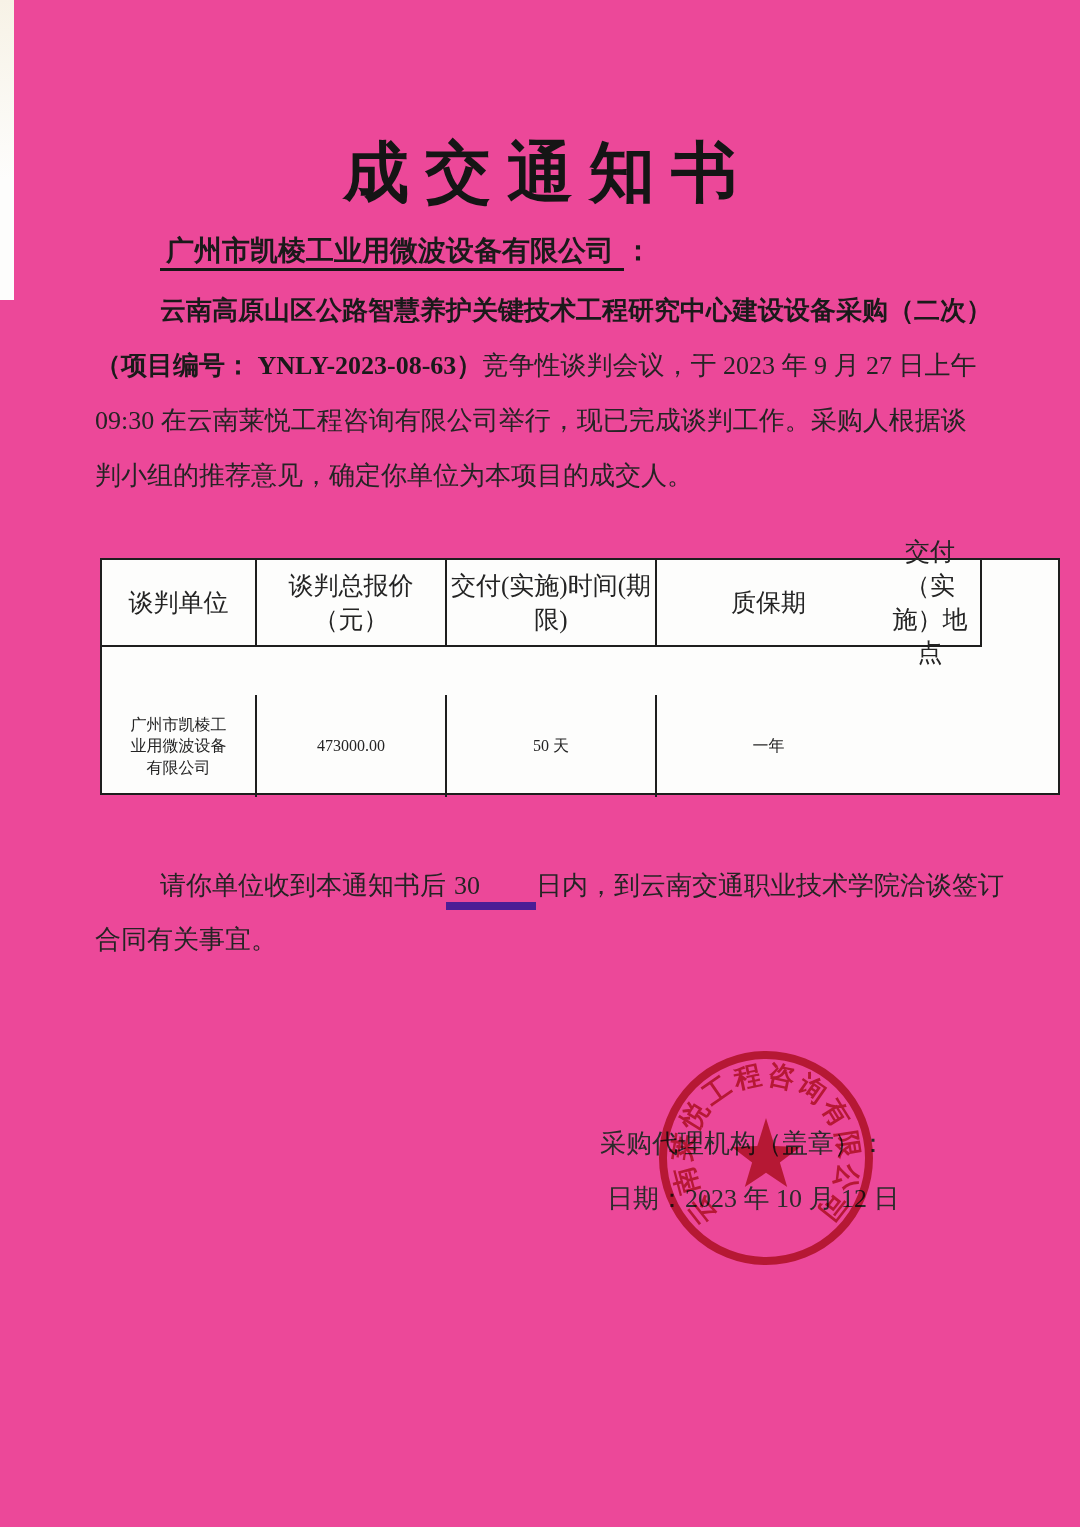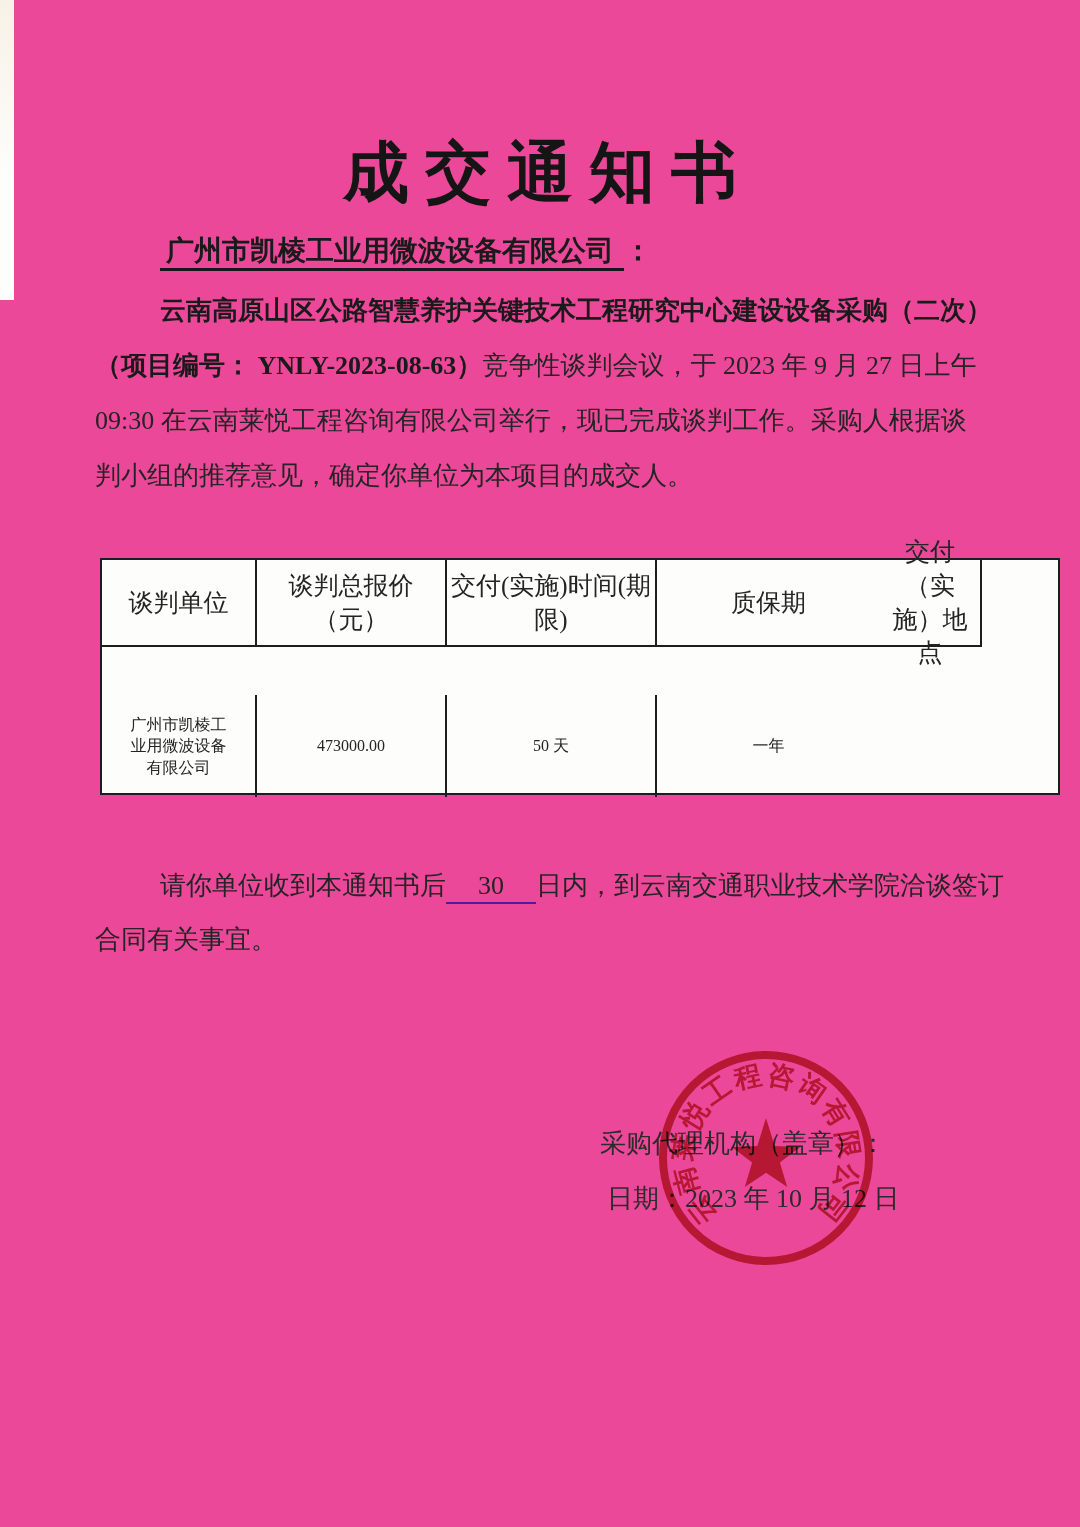--- a/index.html
+++ b/index.html
@@ -72,22 +72,21 @@
   .cell.last-col{border-right:none;}
   .cell.last-row{border-bottom:none;}
   .hcell{font-size:25px;}
   .dcell{font-size:16px;margin-top:48px;}
 
   .closing1{top:868px;left:160px;}
   .closing2{top:922px;}
   .fill-blank{
     display:inline-block;
     min-width:74px;
-    text-align:center;
-    border-bottom:2px solid #4c1d95;
+    border-bottom:8px solid #4c1d95;
     padding:0 8px 1px 8px;
     font-size:26px;
   }
   .sigline{
     position:absolute;
     font-size:26px;color:#2b2b2b;
     white-space:nowrap;
   }
   .sig-agency{left:600px;top:1126px;}
   .sig-date{left:607px;top:1181px;}

